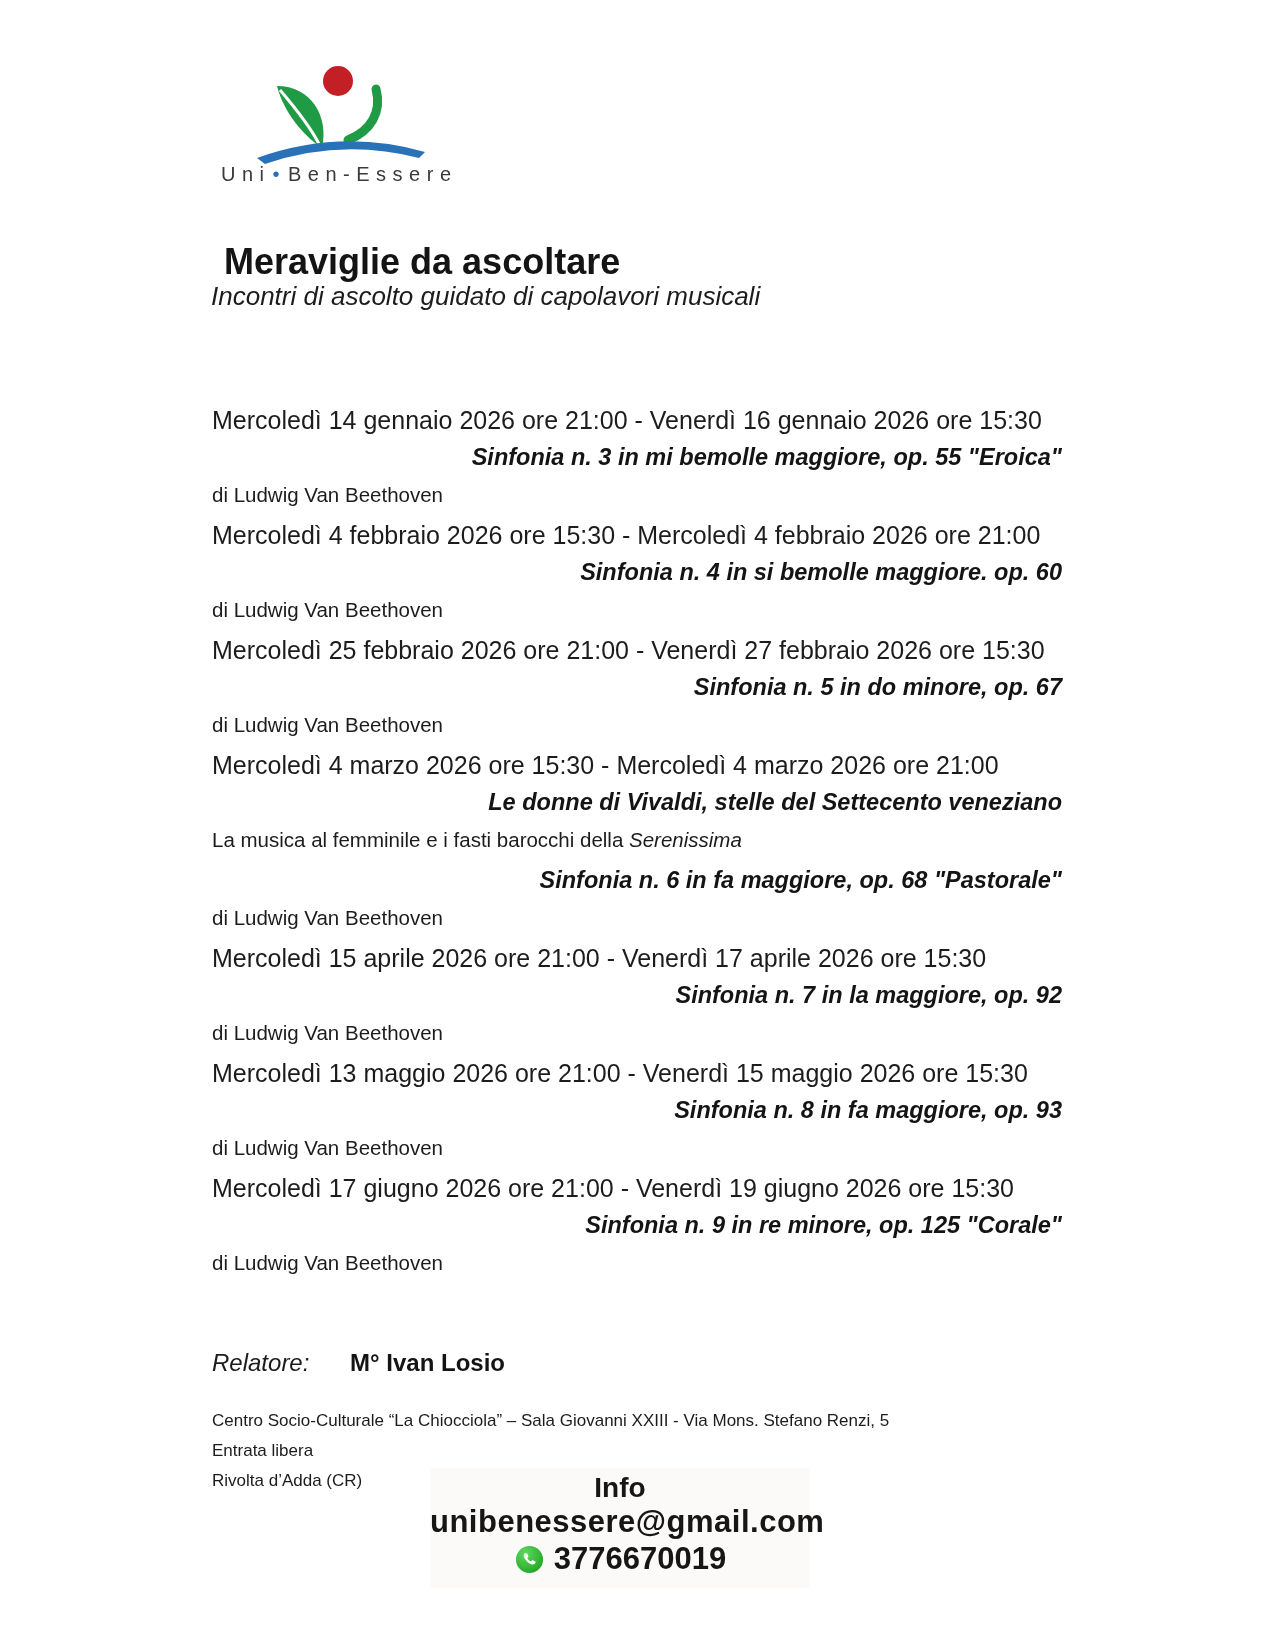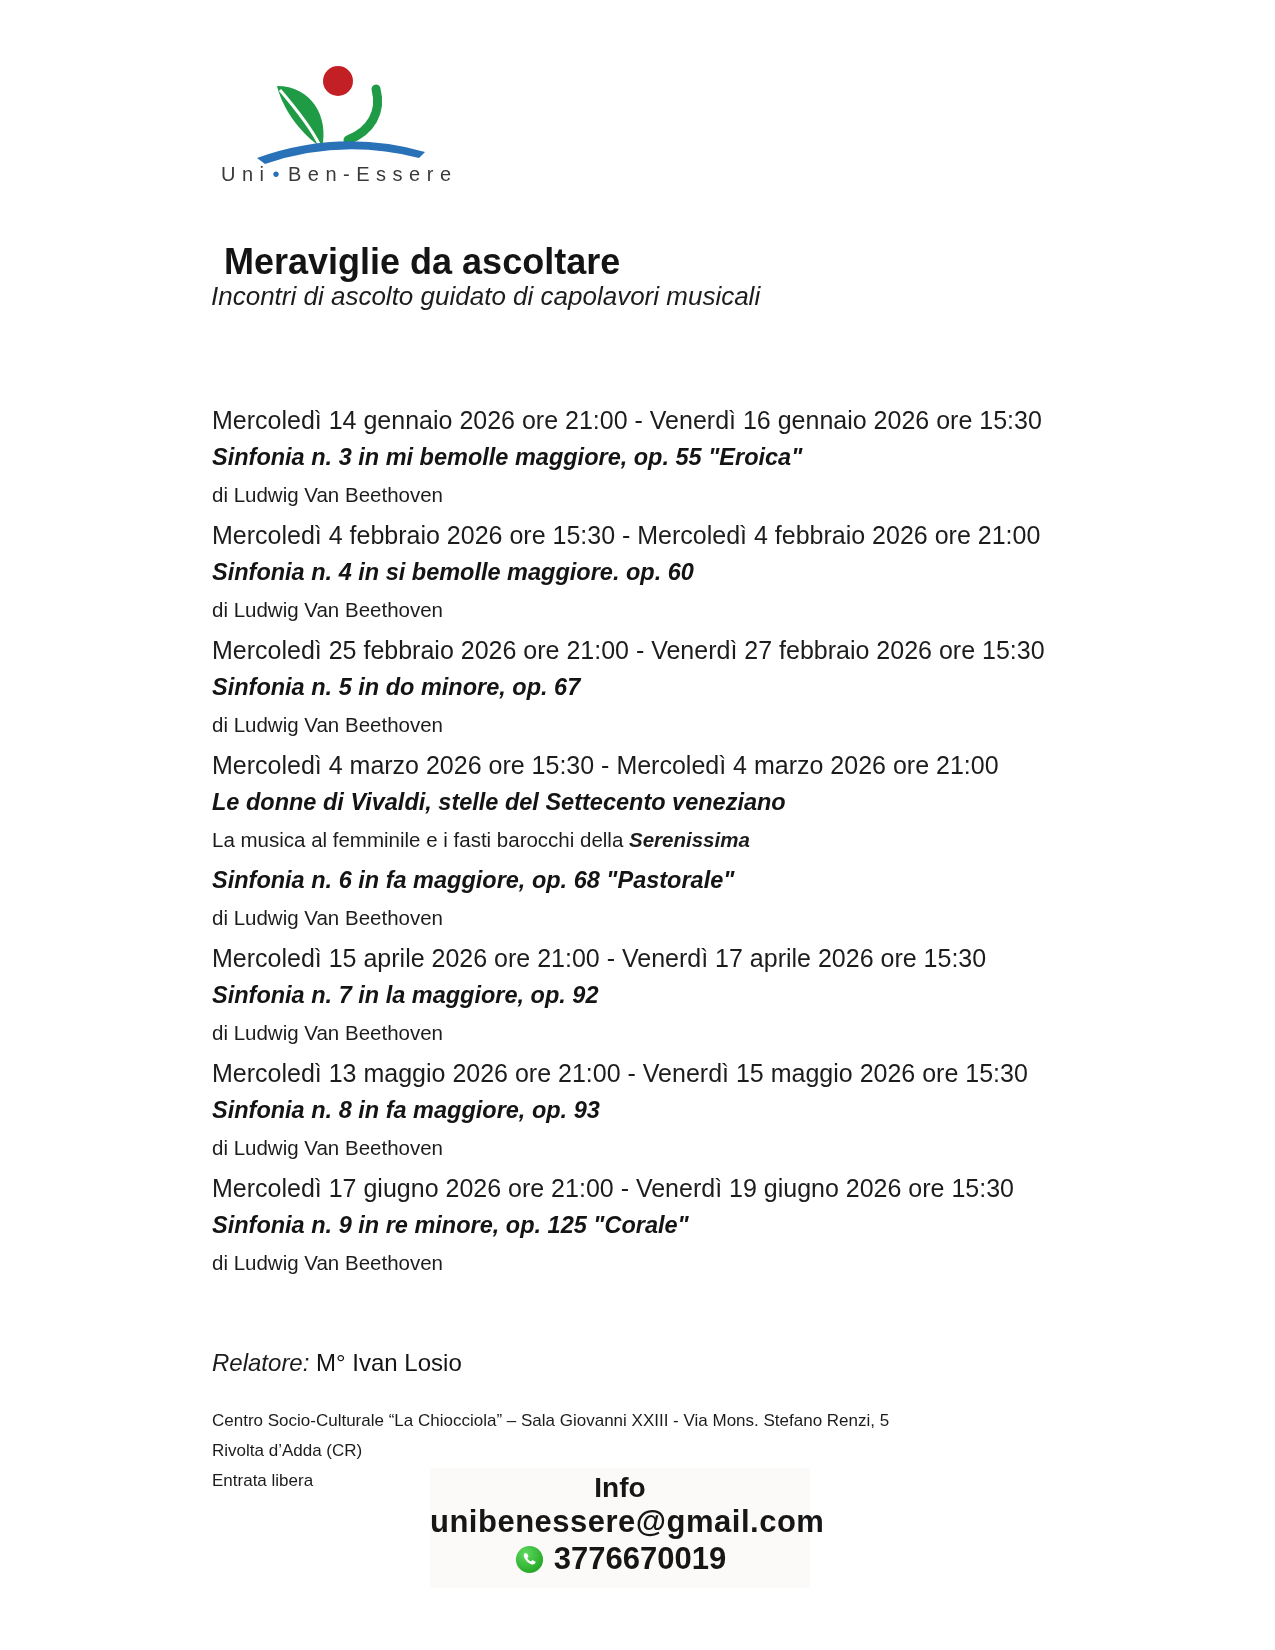--- a/index.html
+++ b/index.html
@@ -26,27 +26,27 @@
   }
   .subtitle{
     position:absolute;left:211px;top:281px;
     font-size:26px;font-style:italic;color:#1c1c1c;
   }
   
   .events{position:absolute;left:212px;top:402px;width:850px;}
   .event{margin:0 0 4px 0;}
   .event > div{line-height:37px;}
   .event-date{font-size:25px;color:#1c1c1c;}
-  .event-title{font-size:23.5px;font-weight:700;font-style:italic;color:#141414;}
+  .event-title{font-size:23.5px;font-weight:700;font-style:italic;color:#141414;text-align:right;}
   .event-note{font-size:20.5px;color:#1c1c1c;}
-  .event-note em{font-style:italic;font-weight:bold;}
+  .event-note em{font-style:italic;}
   
   .speaker{position:absolute;left:212px;top:1347px;font-size:24px;line-height:32px;}
   .speaker-label{font-style:italic;color:#1c1c1c;}
-  .speaker-name{font-weight:400;color:#141414;}
+  .speaker-name{font-weight:700;color:#141414;margin-left:34px;}
   
   .venue{position:absolute;left:212px;top:1406px;font-size:17px;line-height:30px;color:#1c1c1c;width:800px;}
   
   .info{
     position:absolute;left:430px;top:1468px;width:380px;
     text-align:center;color:#161616;
     background:#fbfaf8;
     filter:blur(0.3px);
     padding:4px 0 10px 0;
   }
@@ -129,22 +129,22 @@
       </div>
     </div>
 
   <div class="speaker">
     <span class="speaker-label">Relatore:</span>
     <span class="speaker-name">M° Ivan Losio</span>
   </div>
 
   <div class="venue">
     <div>Centro Socio-Culturale “La Chiocciola” – Sala Giovanni XXIII - Via Mons. Stefano Renzi, 5</div>
+    <div>Entrata libera</div>
     <div>Rivolta d’Adda (CR)</div>
-    <div>Entrata libera</div>
   </div>
 
   <div class="info">
     <div class="info-heading">Info</div>
     <div class="info-email">unibenessere@gmail.com</div>
     <div class="info-phone">
       <svg class="wa-icon" width="31" height="31" viewBox="0 0 32 32" aria-hidden="true">
         <defs>
           <radialGradient id="wg" cx="0.35" cy="0.28" r="0.95">
             <stop offset="0" stop-color="#5fd95f"></stop>

